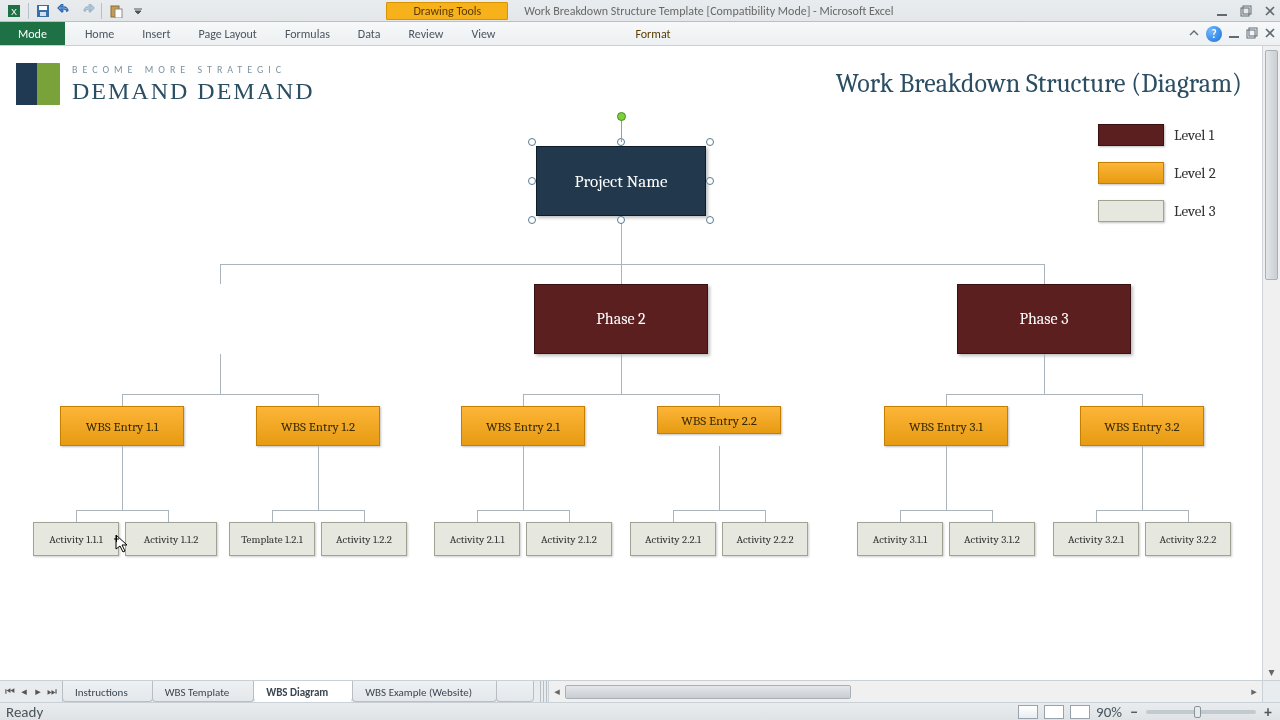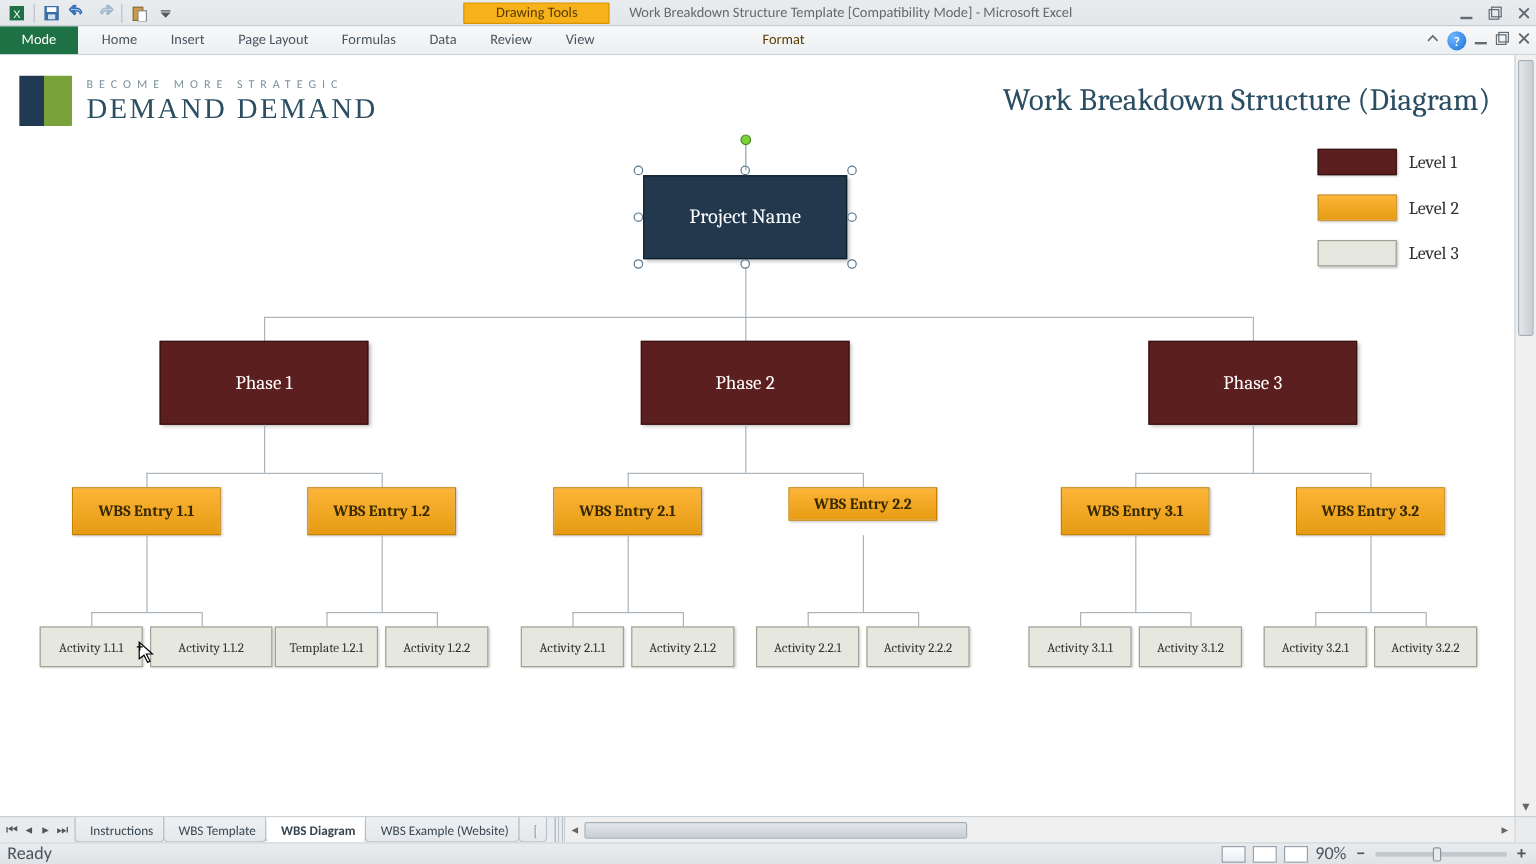--- a/index.html
+++ b/index.html
@@ -111,21 +111,21 @@
     background:#22394d; color:#fff; border:1px solid #0e1c28;
     width:170px; height:70px; font-size:17px; box-shadow: 2px 2px 3px rgba(0,0,0,.25);
   }
   .lvl1 {
     background:#5c1f1f; color:#fff; border:1px solid #3a1111;
     width:174px; height:70px; font-size:16px; box-shadow: 2px 2px 3px rgba(0,0,0,.25);
   }
   .lvl2 {
     background:linear-gradient(#fdb538,#e69b12); color:#3a2a00; border:1px solid #c57f00;
     width:124px; height:40px; font-size:13px; box-shadow: 1px 1px 2px rgba(0,0,0,.25);
-    font-weight:700;
+    font-weight:400;
   }
   .lvl3 {
     background:#e6e7de; color:#333; border:1px solid #9ea394;
     width:86px; height:34px; font-size:11px; box-shadow: 1px 1px 2px rgba(0,0,0,.2);
   }
 
   
   .sel-wrap { position:absolute; }
   .sel-wrap .handle {
     position:absolute; width:8px; height:8px; background:#fff; border:1px solid #5a7a90; border-radius:50%;
@@ -152,21 +152,21 @@
   }
 
   
   .tabs-row {
     position:absolute; left:0; right:0; bottom:18px; height:22px;
     background:#e9ecee; border-top:1px solid #c9d1d6; display:flex; align-items:stretch; font-size:11px;
   }
   .nav-btns { display:flex; align-items:center; padding:0 4px; gap:2px; border-right:1px solid #c9d1d6;}
   .nav-btns span { width:12px; text-align:center; color:#555;}
   .sheet-tab {
-    padding: 3px 8px 0 12px; border:1px solid #b7bfc4; border-top:none;
+    padding: 3px 24px 0 12px; border:1px solid #b7bfc4; border-top:none;
     background:linear-gradient(#eef1f3,#e4e8ea);
     border-radius:0 0 4px 4px; margin-left:-1px; color:#3a4650;
     display:flex;align-items:center;
   }
   .sheet-tab.active {
     background:#fff; font-weight:600; border-bottom:1px solid #fff;
   }
   .sheet-tab.new { width:24px; justify-content:center; color:#7a858d;}
   .splitter {
     flex:0 0 8px; margin-left:6px;
@@ -334,32 +334,31 @@
         <div class="handle" style="left: calc(50% - 4px); top: calc(0% - 4px);"></div>
         <div class="handle" style="left: calc(100% - 4px); top: calc(0% - 4px);"></div>
         <div class="handle" style="left: calc(0% - 4px); top: calc(50% - 4px);"></div>
         <div class="handle" style="left: calc(100% - 4px); top: calc(50% - 4px);"></div>
         <div class="handle" style="left: calc(0% - 4px); top: calc(100% - 4px);"></div>
         <div class="handle" style="left: calc(50% - 4px); top: calc(100% - 4px);"></div>
         <div class="handle" style="left: calc(100% - 4px); top: calc(100% - 4px);"></div>
         <div class="rot-line" style="left: 50%; top: -22px; height: 22px;"></div>
         <div class="rot" style="left: calc(50% - 4px); top: -30px;"></div>
       </div>
-      <div class="box lvl1" style="left: 133px; top: 168px; width: 174px; height: 70px;">Phase 1</div>
       <div class="line" style="left: 220px; top: 238px; width: 1px; height: 40px;"></div>
       <div class="line" style="left: 122px; top: 278px; width: 196px; height: 1px;"></div>
       <div class="line" style="left: 122px; top: 278px; width: 1px; height: 12px;"></div>
       <div class="line" style="left: 318px; top: 278px; width: 1px; height: 12px;"></div>
       <div class="box lvl2" style="left: 60px; top: 290px; width: 124px; height: 40px;">WBS Entry 1.1</div>
       <div class="line" style="left: 122px; top: 330px; width: 1px; height: 64px;"></div>
       <div class="line" style="left: 76px; top: 394px; width: 92px; height: 1px;"></div>
       <div class="line" style="left: 76px; top: 394px; width: 1px; height: 12px;"></div>
       <div class="line" style="left: 168px; top: 394px; width: 1px; height: 12px;"></div>
       <div class="box lvl3" style="left: 33px; top: 406px; width: 86px; height: 34px;">Activity 1.1.1</div>
-      <div class="box lvl3" style="left: 125px; top: 406px; width: 102px; height: 34px;">Activity 1.1.2</div>
+      <div class="box lvl3" style="left: 125px; top: 406px; width: 92px; height: 34px;">Activity 1.1.2</div>
       <div class="box lvl2" style="left: 256px; top: 290px; width: 124px; height: 40px;">WBS Entry 1.2</div>
       <div class="line" style="left: 318px; top: 330px; width: 1px; height: 64px;"></div>
       <div class="line" style="left: 272px; top: 394px; width: 92px; height: 1px;"></div>
       <div class="line" style="left: 272px; top: 394px; width: 1px; height: 12px;"></div>
       <div class="line" style="left: 364px; top: 394px; width: 1px; height: 12px;"></div>
       <div class="box lvl3" style="left: 229px; top: 406px; width: 86px; height: 34px;">Template 1.2.1</div>
       <div class="box lvl3" style="left: 321px; top: 406px; width: 86px; height: 34px;">Activity 1.2.2</div>
       <div class="box lvl1" style="left: 534px; top: 168px; width: 174px; height: 70px;">Phase 2</div>
       <div class="line" style="left: 621px; top: 238px; width: 1px; height: 40px;"></div>
       <div class="line" style="left: 523px; top: 278px; width: 196px; height: 1px;"></div>

